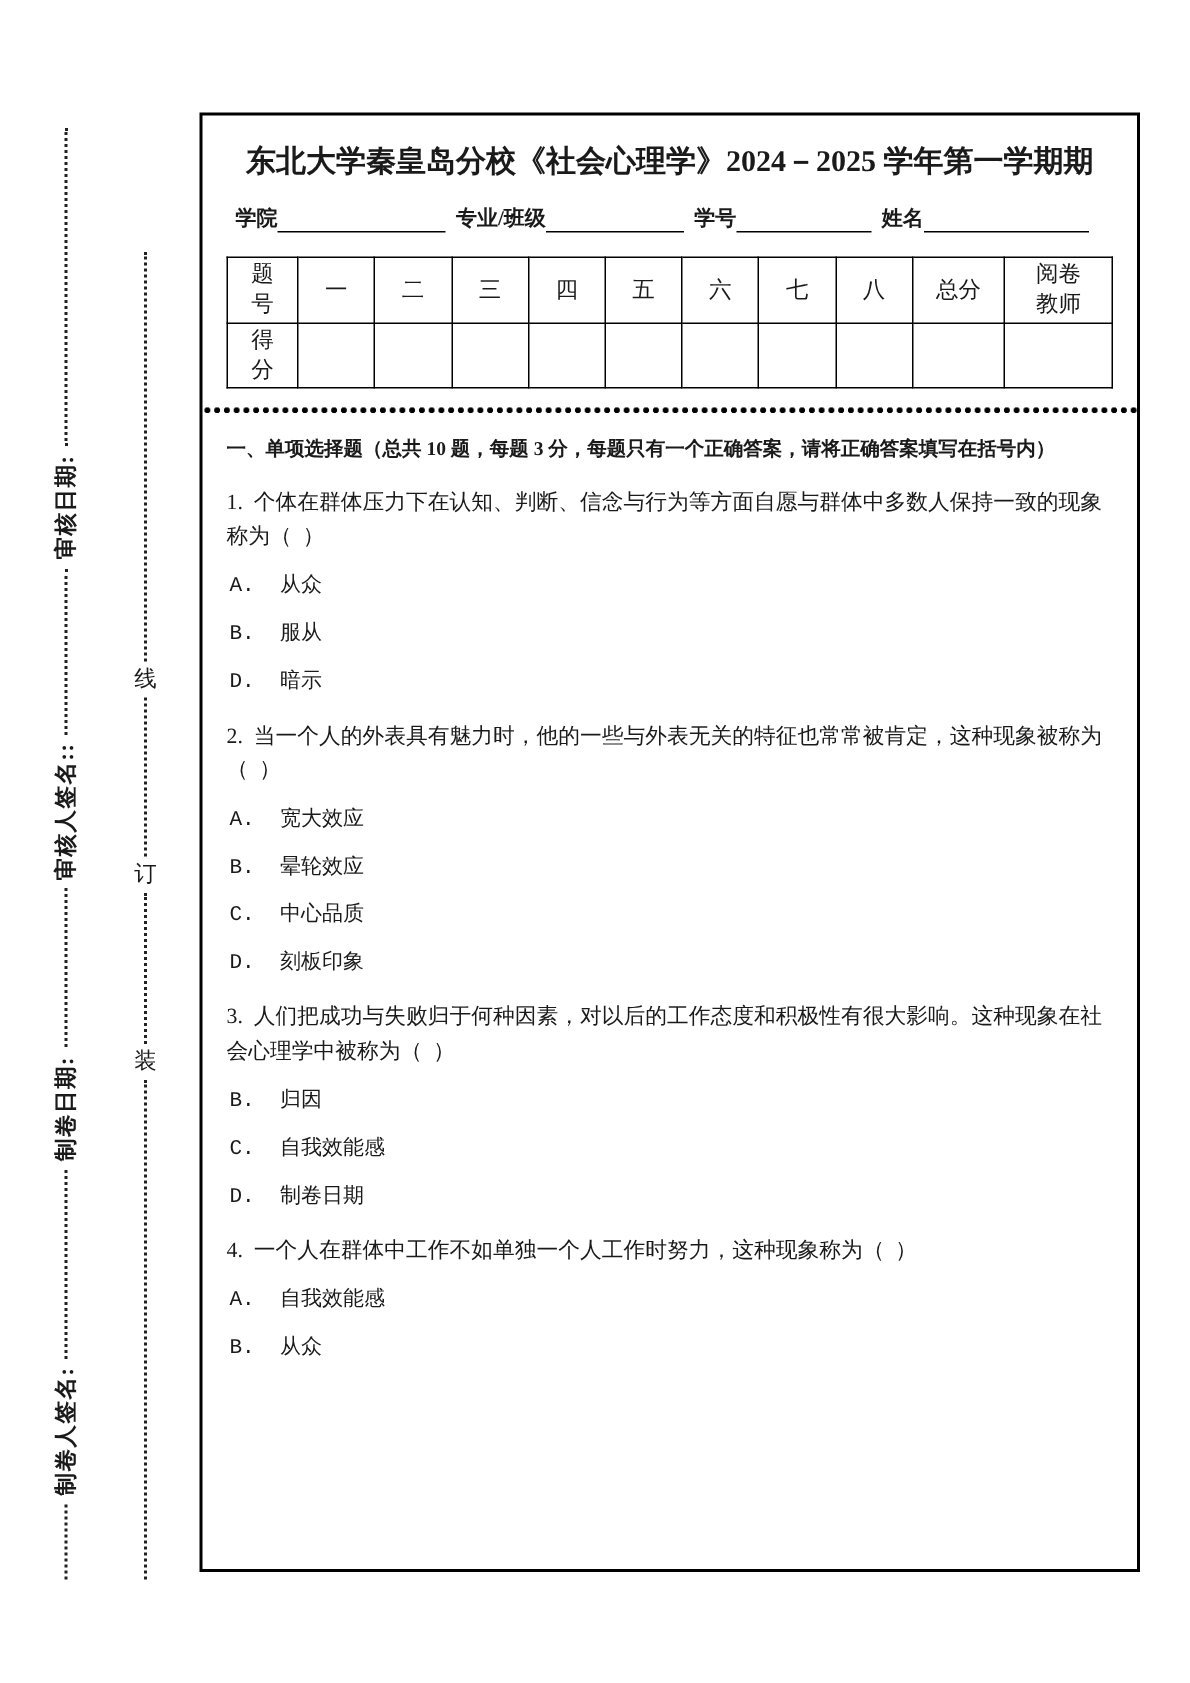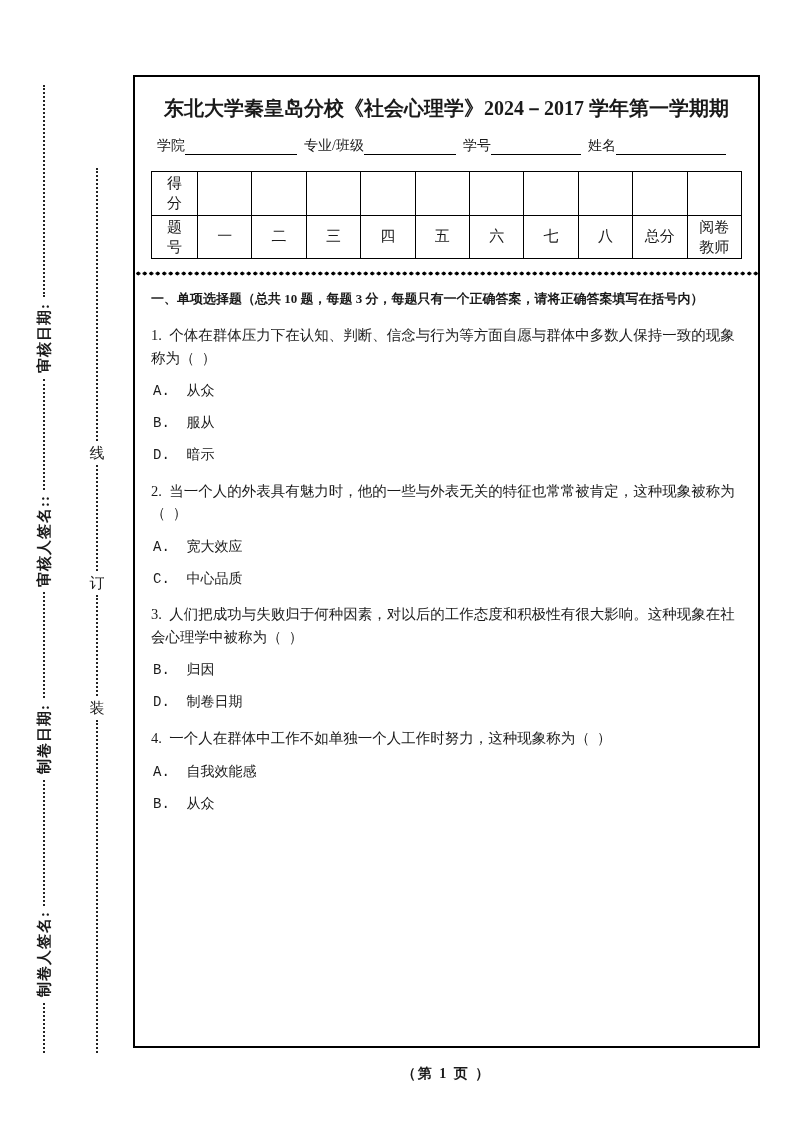--- a/index.html
+++ b/index.html
@@ -49,21 +49,21 @@
     width: 627px; height: 973px;
     border: 2px solid #000;
     padding: 12px 16px 0 16px;
   }
   .title { margin: 0; text-align: center; font-size: 20px; font-weight: 700; line-height: 1.9; }
   .title .tline { display: block; }
 
   .formline {
     display: flex; align-items: flex-end;
     margin-top: 10px; padding-left: 6px;
-    font-size: 14px; font-weight: 400; white-space: nowrap;
+    font-size: 14px; font-weight: 700; white-space: nowrap;
   }
   .blank { display: inline-block; height: 18px; border-bottom: 1.6px solid #000; margin-right: 7px; }
   .b1 { width: 112px; } .b2 { width: 92px; } .b3 { width: 90px; } .b4 { width: 110px; margin-right: 0; }
 
   .score-table {
     width: 100%; margin-top: 16px;
     border-collapse: collapse; table-layout: fixed;
   }
   .score-table td {
     border: 1.6px solid #000; height: 42px;
@@ -133,90 +133,92 @@
     <div class="vchar">线</div>
     <div class="vdots" style="flex-grow:105"></div>
     <div class="vchar">订</div>
     <div class="vdots" style="flex-grow:100"></div>
     <div class="vchar">装</div>
     <div class="vdots" style="flex-grow:330"></div>
   </div>
 
   <div class="main-box">
     <h1 class="title">
-      <span class="tline">东北大学秦皇岛分校《社会心理学》2024－2017 学年第一学期期</span>
+      <span class="tline">东北大学秦皇岛分校《社会心理学》2024－2025 学年第一学期期</span>
     </h1>
 
     <div class="formline">
       <span>学院</span>
       <span class="blank b1"></span>
       <span>专业/班级</span>
       <span class="blank b2"></span>
       <span>学号</span>
       <span class="blank b3"></span>
       <span>姓名</span>
       <span class="blank b4"></span>
     </div>
 
     <table class="score-table">
       <tbody>
           <tr>
-        <td class="w-corner"><span class="stk1">得分</span></td>
-        <td></td>
-        <td></td>
-        <td></td>
-        <td></td>
-        <td></td>
-        <td></td>
-        <td></td>
-        <td></td>
-        <td></td>
-        <td></td>
-      </tr>
-      <tr>
         <td class="w-corner"><span class="stk1">题号</span></td>
         <td class="w-num">一</td>
         <td class="w-num">二</td>
         <td class="w-num">三</td>
         <td class="w-num">四</td>
         <td class="w-num">五</td>
         <td class="w-num">六</td>
         <td class="w-num">七</td>
         <td class="w-num">八</td>
         <td class="w-total">总分</td>
         <td class="w-grader"><span class="stk2">阅卷教师</span></td>
       </tr>
+      <tr>
+        <td class="w-corner"><span class="stk1">得分</span></td>
+        <td></td>
+        <td></td>
+        <td></td>
+        <td></td>
+        <td></td>
+        <td></td>
+        <td></td>
+        <td></td>
+        <td></td>
+        <td></td>
+      </tr>
     </tbody>
       </table>
 
     <div class="dotsep"></div>
 
     <p class="section">一、单项选择题（总共 10 题，每题 3 分，每题只有一个正确答案，请将正确答案填写在括号内）</p>
 
     <section>
       <p class="qtext">1.  个体在群体压力下在认知、判断、信念与行为等方面自愿与群体中多数人保持一致的现象称为（  ）</p>
       <p class="opt">A.  从众</p>
       <p class="opt">B.  服从</p>
       <p class="opt">D.  暗示</p>
     </section>
 
     <section>
       <p class="qtext">2.  当一个人的外表具有魅力时，他的一些与外表无关的特征也常常被肯定，这种现象被称为（  ）</p>
       <p class="opt">A.  宽大效应</p>
+      <p class="opt">B.  晕轮效应</p>
       <p class="opt">C.  中心品质</p>
+      <p class="opt">D.  刻板印象</p>
     </section>
 
     <section>
       <p class="qtext">3.  人们把成功与失败归于何种因素，对以后的工作态度和积极性有很大影响。这种现象在社会心理学中被称为（  ）</p>
       <p class="opt">B.  归因</p>
+      <p class="opt">C.  自我效能感</p>
       <p class="opt">D.  制卷日期</p>
     </section>
 
     <section>
       <p class="qtext">4.  一个人在群体中工作不如单独一个人工作时努力，这种现象称为（  ）</p>
       <p class="opt">A.  自我效能感</p>
       <p class="opt">B.  从众</p>
     </section>
   </div>
 
-  <div class="page-footer">（第 1 页 ）</div>
 
 </div>
 
 </body></html>

